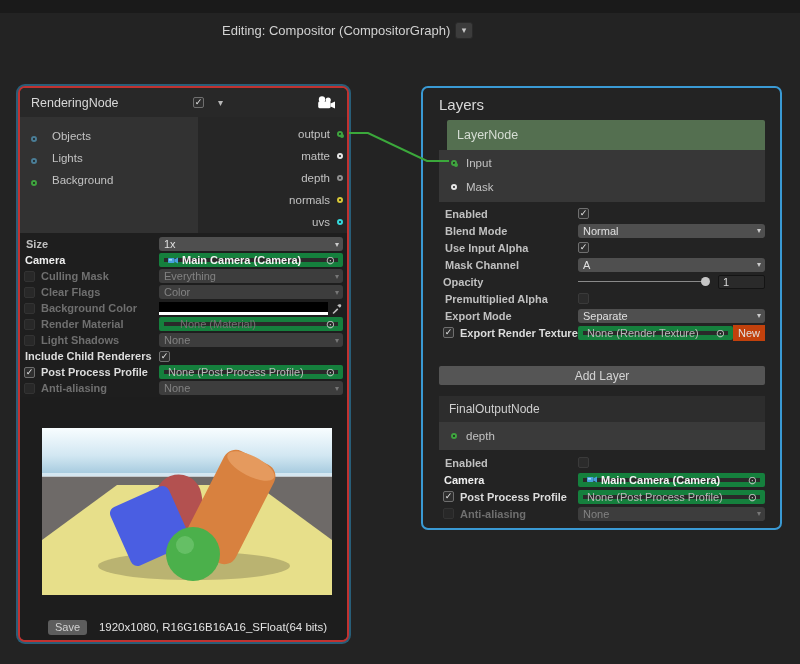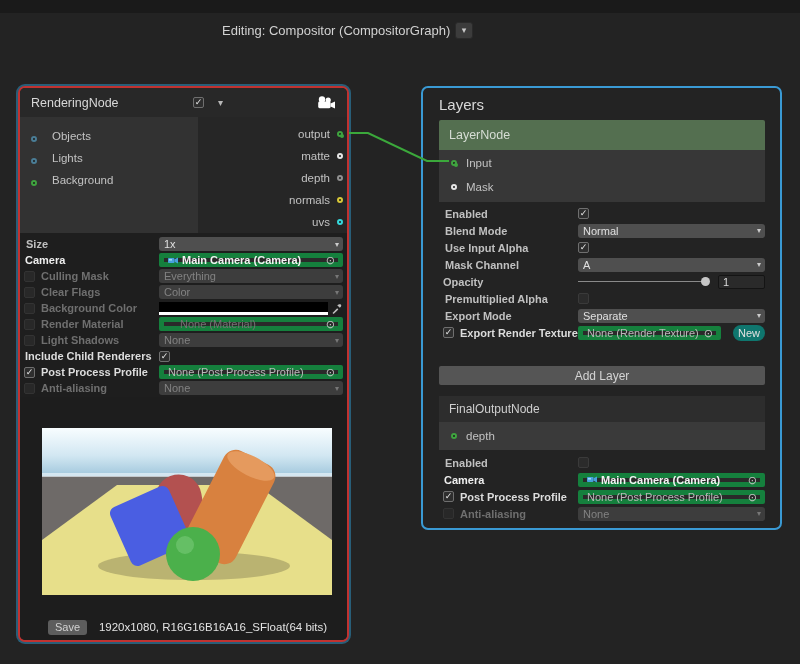--- a/index.html
+++ b/index.html
@@ -74,31 +74,31 @@
   .savebtn { margin-left:20px; width:39px; height:15px; background:#5d5d5d; border:none;
     border-radius:3px; color:#d2d2d2; font-size:11px; line-height:13px; cursor:pointer;
     font-family:"Liberation Sans",sans-serif; }
   .fmt { flex:1; text-align:center; font-size:11.5px; color:#e2e2e2; }
 
   
   .panel-right { position:absolute; left:421px; top:86px; width:361px; height:444px;
     border:2px solid #3a9ad4; border-radius:7px; background:#232323; padding:8px 15px 0 16px; }
   .layers-title { font-size:15px; color:#d8d8d8; height:24px; }
   .ln-header { height:30px; border-radius:2px 2px 0 0; display:flex; align-items:center;
-    padding-left:10px; font-size:12.5px; color:#d6ddd4; cursor:pointer; }
+    padding-left:10px; font-size:12.5px; color:#d6ddd4; cursor:pointer;margin-left:8px; }
   .ln-ports { height:52px; background:#373737; padding-top:1px; }
   .lnport { height:24px; display:flex; align-items:center; gap:9px; padding-left:12px; }
   .rrows { margin-top:3px; }
   .rrow { height:17px; display:flex; align-items:center; }
   .sliderwrap { flex:1; position:relative; height:11px; cursor:pointer; }
   .track { position:absolute; left:0; right:8px; top:5px; height:1px; background:#8a8a8a; }
   .handle { position:absolute; right:3px; top:1px; width:9px; height:9px; border-radius:50%; background:#c6c6c6; }
   .valbox { width:47px; height:14px; background:#2a2a2a; border:1px solid #141414; border-radius:2px;
     margin-left:5px; color:#dadada; font-size:11px; padding:0 4px; display:flex; align-items:center; cursor:text; flex:none;}
-  .newbtn { margin-left:12px; height:16px; background:#0f766e; border:none; border-radius:8px;
+  .newbtn { margin-left:0; height:16px; background:#c2410c; border:none; border-radius:0;
     color:#e0e0e0; font-size:11px; padding:0 5px; cursor:pointer; flex:none; font-family:"Liberation Sans",sans-serif;}
   .addlayer { margin-top:25px; height:19px; background:#555555; border-radius:2px;
     display:flex; align-items:center; justify-content:center; font-size:12px; color:#d4d4d4; cursor:pointer; }
   .fo-header { margin-top:11px; height:26px; background:#2d2d2d; display:flex; align-items:center;
     padding-left:10px; font-size:12px; color:#cfcfcf; cursor:pointer; }
   .fo-ports { height:28px; background:#3a3a3a; display:flex; align-items:center; }
   .fo-rows { margin-top:4px; }
 </style>
 </head>
 <body>

